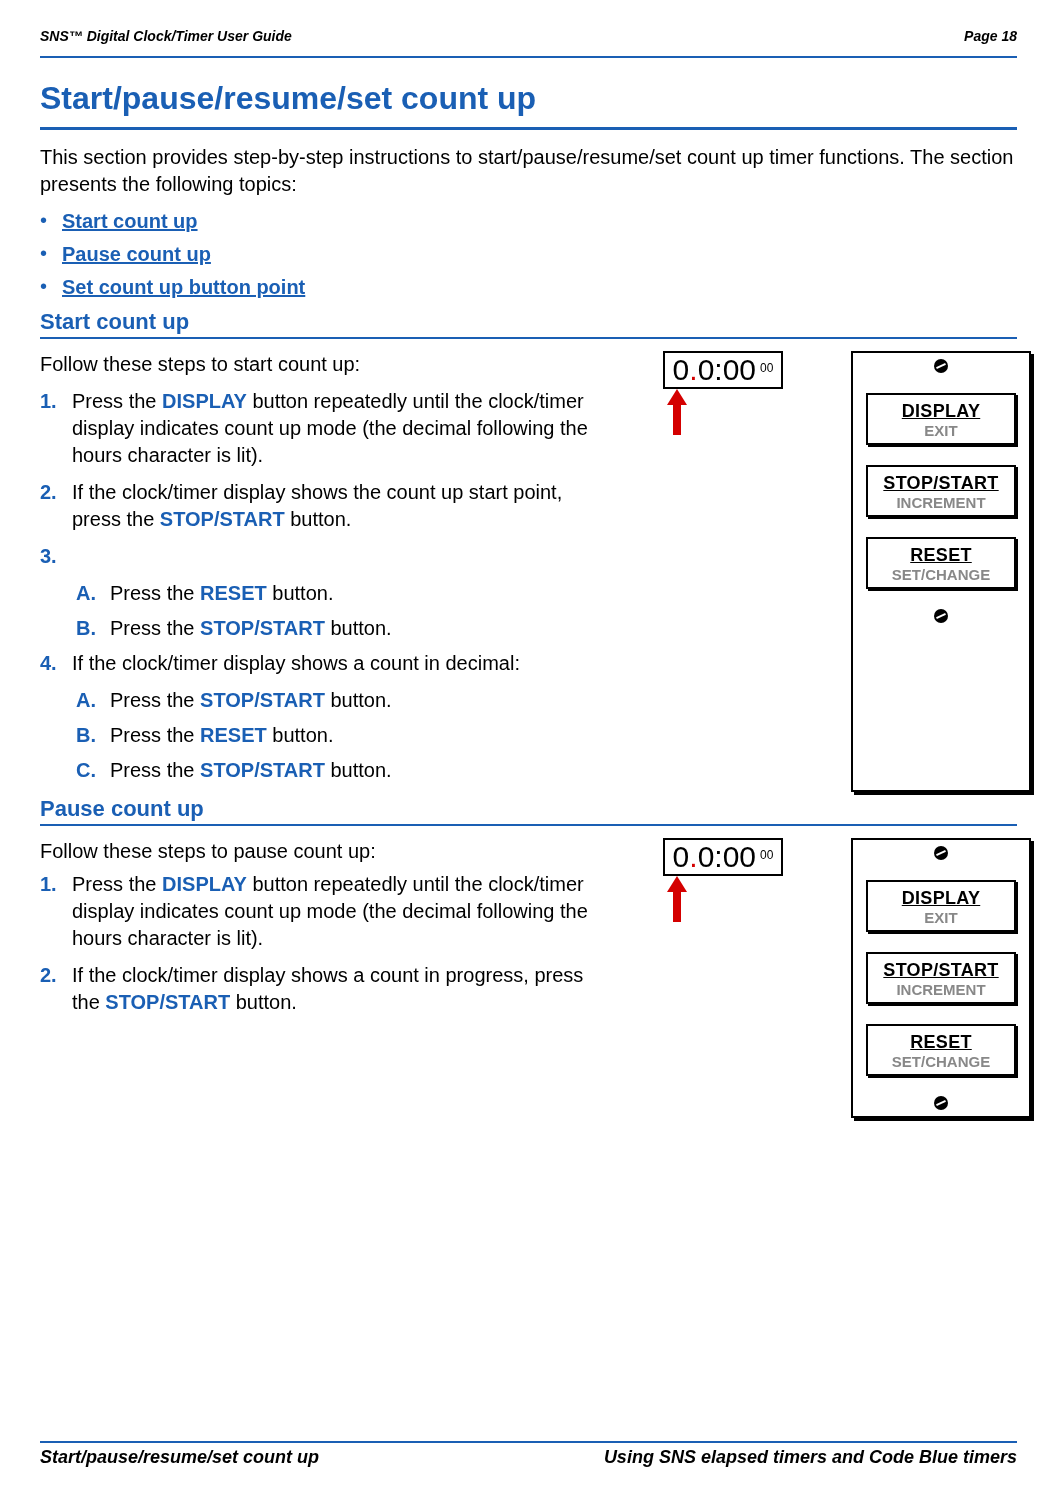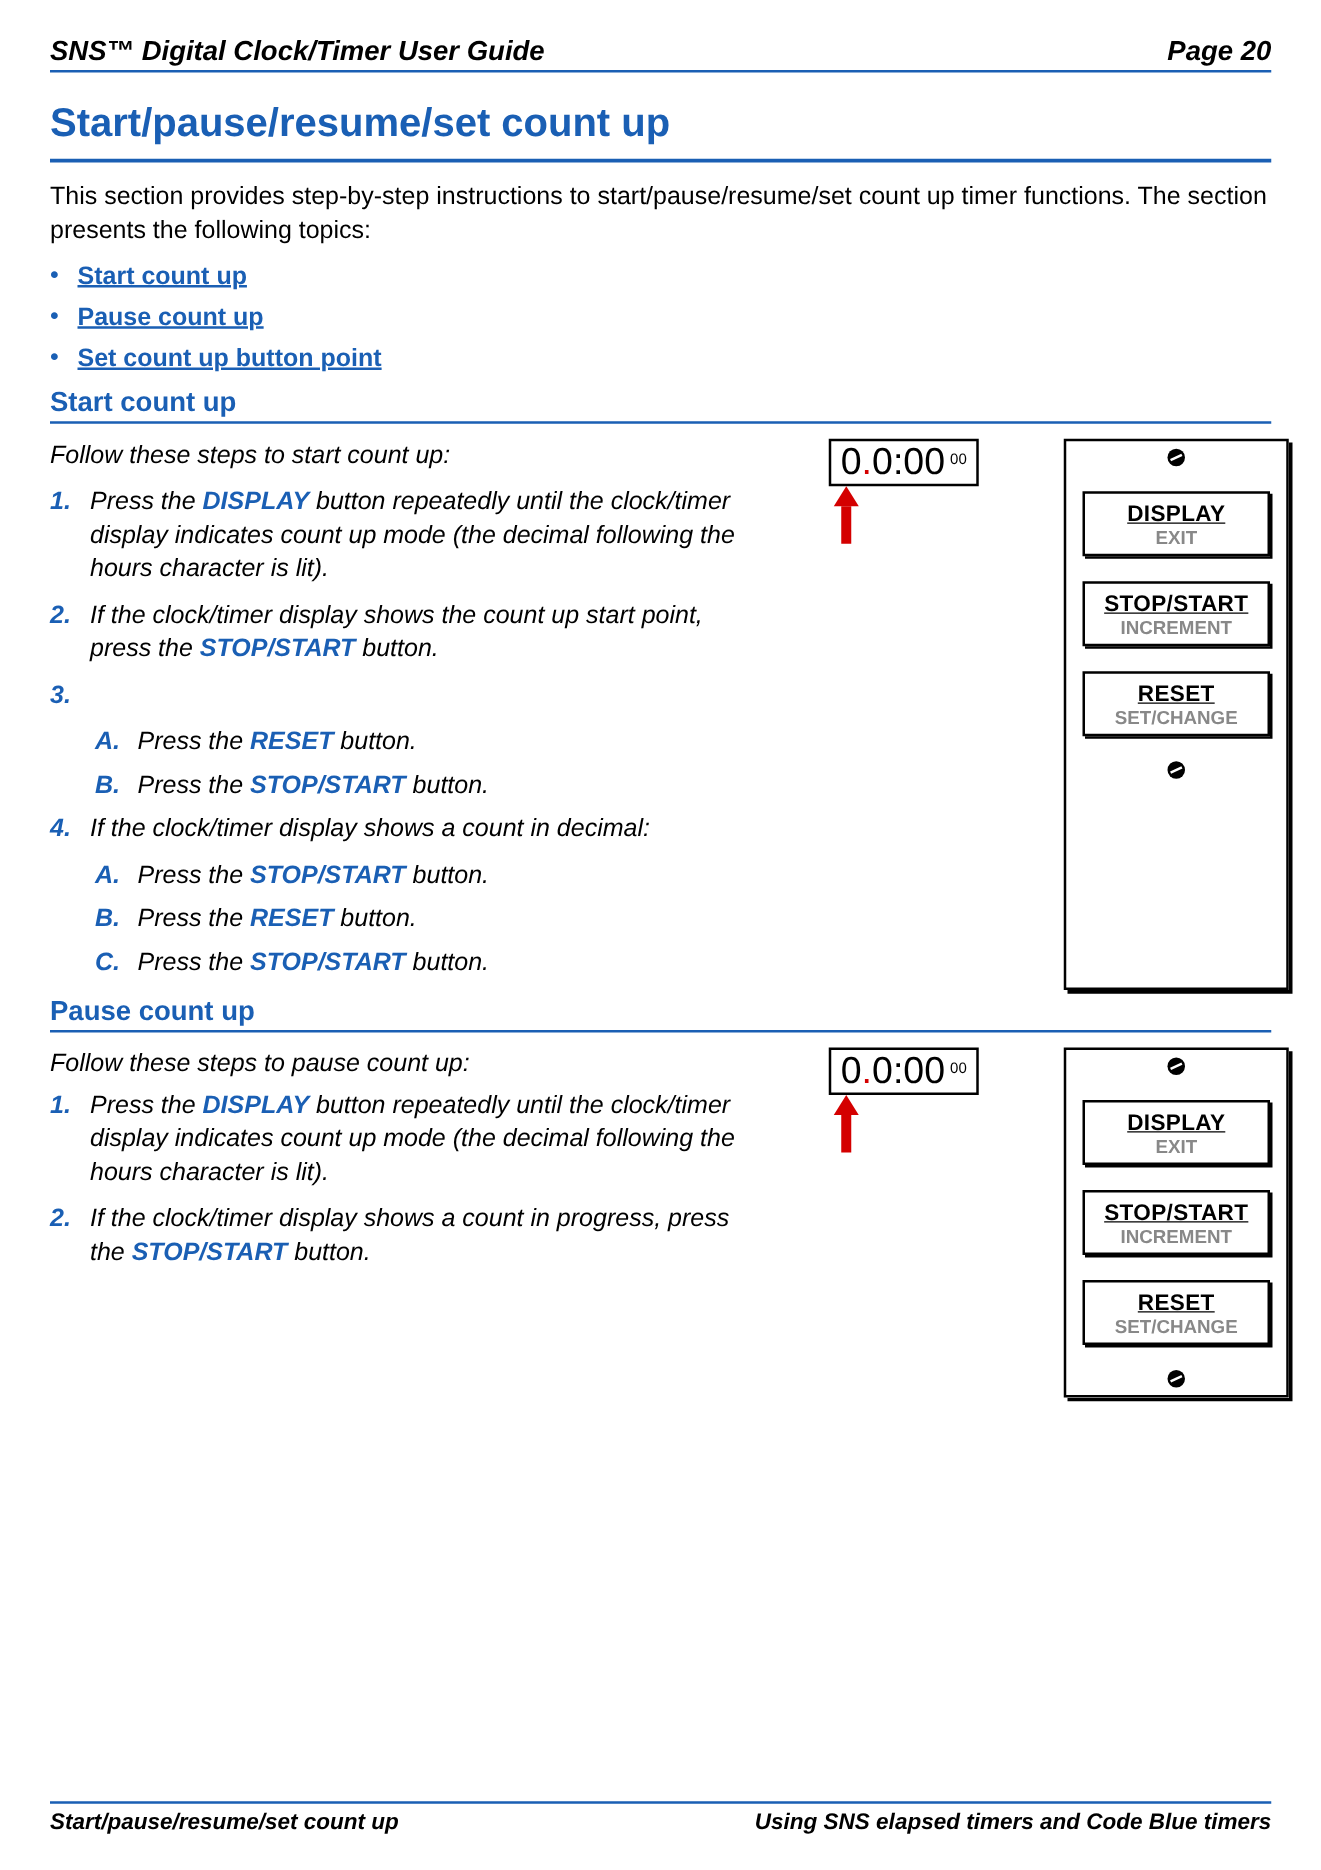--- a/index.html
+++ b/index.html
@@ -10,22 +10,22 @@
     color: #000;
     background: #fff;
     position: relative;
     padding: 28px 40px 40px 40px;
   }
   .header-row {
     display: flex;
     justify-content: space-between;
     font-style: italic;
     font-weight: bold;
-    font-size: 22px;
-    padding-bottom: 2px;
+    font-size: 14px;
+    padding-bottom: 12px;
   }
   .header-rule {
     border-top: 2px solid #1a5fb4;
     margin-bottom: 22px;
   }
   h1.section-title {
     color: #1a5fb4;
     font-size: 32px;
     font-weight: bold;
     margin-bottom: 10px;
@@ -74,21 +74,20 @@
     margin-bottom: 12px;
   }
   .cols {
     display: flex;
     gap: 18px;
     margin-bottom: 4px;
   }
   .col-text {
     flex: 0 0 570px;
     line-height: 1.35;
-    font-style: italic;
   }
   .col-display {
     flex: 0 0 190px;
     display: flex;
     flex-direction: column;
     align-items: center;
   }
   .col-panel {
     flex: 0 0 210px;
     display: flex;
@@ -214,21 +213,21 @@
     font-style: italic;
     font-weight: bold;
     font-size: 18px;
   }
 </style>
 </head>
 <body>
 
 <div class="header-row">
   <span>SNS™ Digital Clock/Timer User Guide</span>
-  <span>Page 20</span>
+  <span>Page 18</span>
 </div>
 <div class="header-rule"></div>
 
 <h1 class="section-title">Start/pause/resume/set count up</h1>
 <div class="h1-rule"></div>
 
 <p class="intro">This section provides step-by-step instructions to start/pause/resume/set count up timer functions. The section presents the following topics:</p>
 
 <ul class="toc">
   <li><a href="#">Start count up</a></li>

